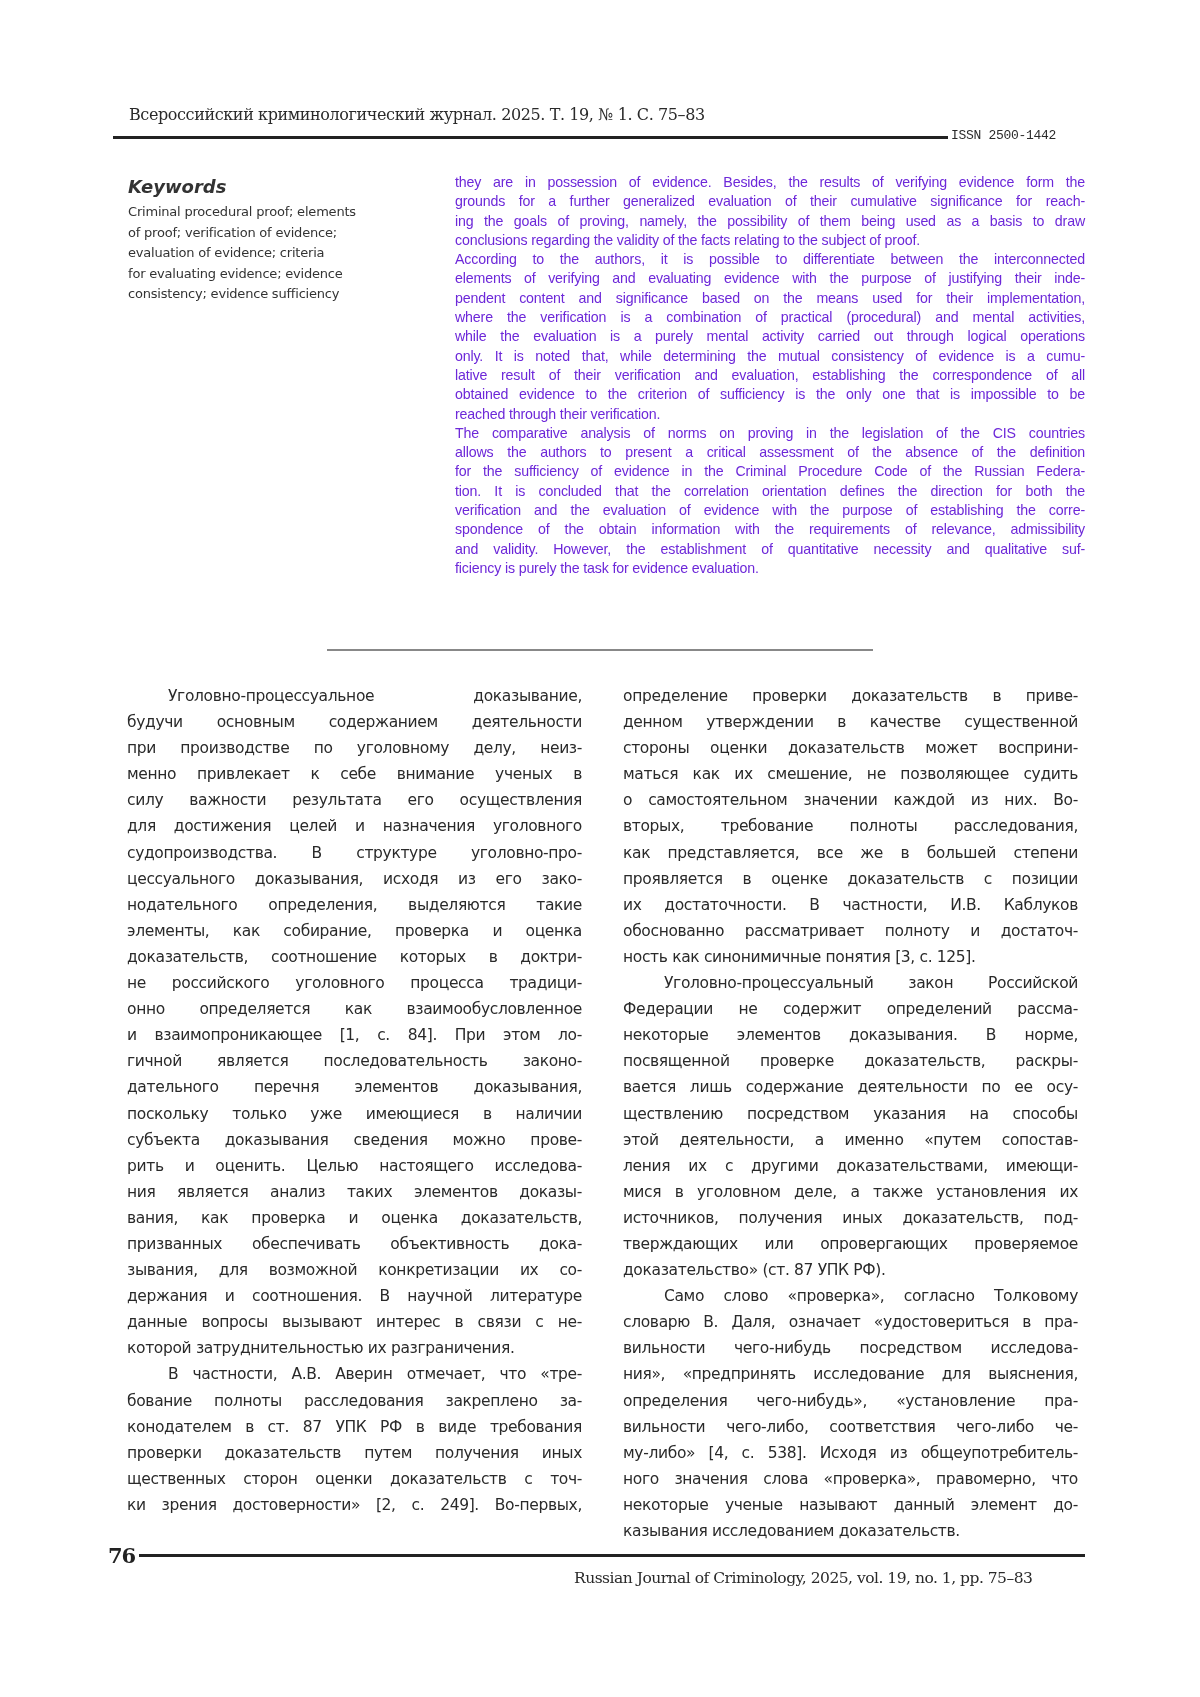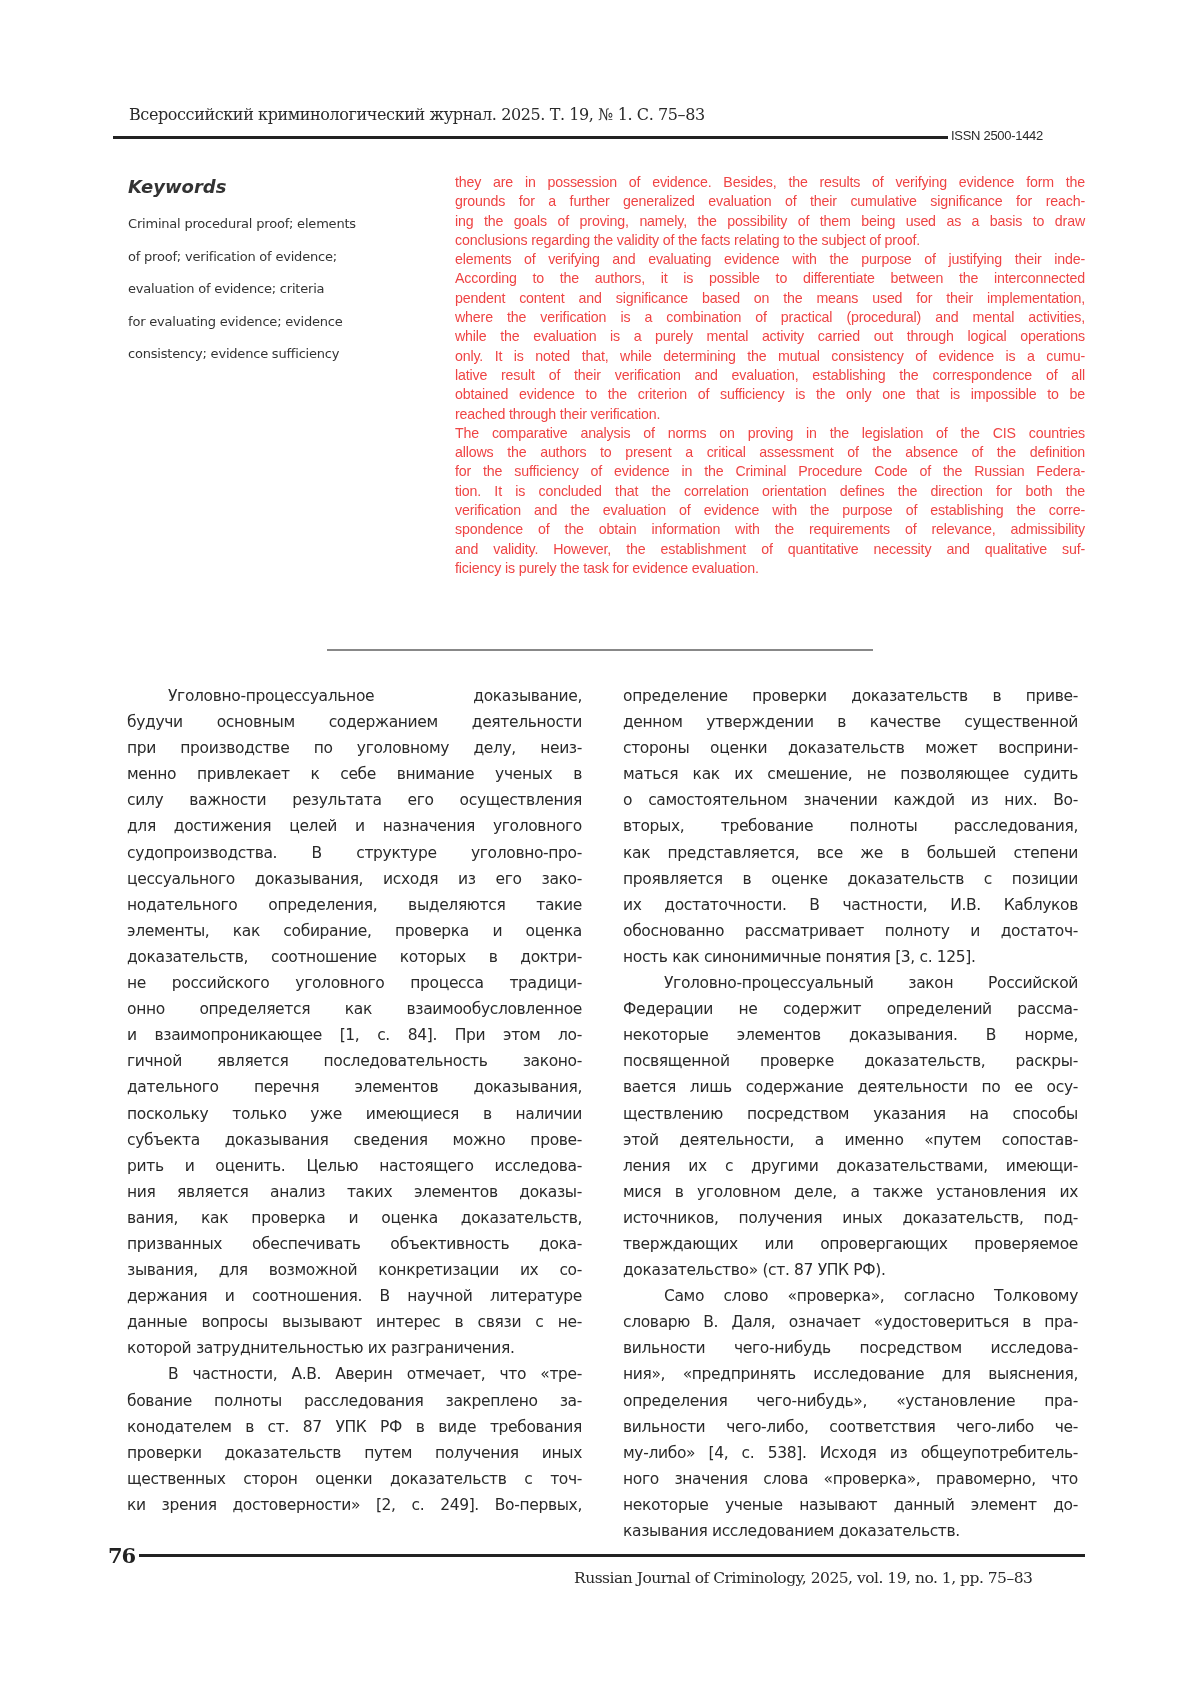--- a/index.html
+++ b/index.html
@@ -2,29 +2,29 @@
 <html><head>
 <meta charset="utf-8">
 <style>
   html, body { margin: 0; padding: 0; background: #ffffff; }
   body { width: 1200px; height: 1697px; position: relative; overflow: hidden; color: #2a2a2a; }
   .page { position: absolute; left: 0; top: 0; width: 1200px; height: 1697px; }
 
   
   .hdr-title { position: absolute; left: 129px; top: 105px; font-family: "DejaVu Serif", serif; font-size: 16px; letter-spacing: -0.4px; color: #2a2a2a; white-space: nowrap; }
   .hdr-line { position: absolute; left: 113px; top: 136px; width: 835px; height: 3px; background: #222; }
-  .hdr-issn { position: absolute; left: 951px; top: 128px; font-family: Liberation Sans, sans-serif; font-size: 13px; letter-spacing: -0.3px; color: #2a2a2a; white-space: nowrap; }
+  .hdr-issn { position: absolute; left: 951px; top: 128px; font-family: Liberation Mono, monospace; font-size: 13px; letter-spacing: -0.3px; color: #2a2a2a; white-space: nowrap; }
 
   
   .kw-head { position: absolute; left: 128px; top: 176px; font-family: "DejaVu Sans", sans-serif; font-style: italic; font-weight: bold; font-size: 18px; color: #333; }
   .kw-body { position: absolute; left: 128px; top: 202px; width: 290px; font-family: "DejaVu Sans", sans-serif; font-size: 13px; line-height: 20.5px; color: #333; letter-spacing: -0.2px; }
-  .kw-body span { display: block; white-space: nowrap; margin-top: 12px; }
+  .kw-body span { display: block; white-space: nowrap; }
 
   
-  .abstract { position: absolute; left: 455px; top: 173px; width: 630px; font-family: "Liberation Sans", sans-serif; font-size: 14.2px; line-height: 19.3px; color: #ef4444; letter-spacing: -0.15px; }
+  .abstract { position: absolute; left: 455px; top: 173px; width: 630px; font-family: "Liberation Sans", sans-serif; font-size: 14.2px; line-height: 19.3px; color: #6d28d9; letter-spacing: -0.15px; }
   .abstract span { display: block; white-space: nowrap; text-align: justify; text-align-last: justify; }
   .abstract span.last { text-align-last: left; }
 
   .divider { position: absolute; left: 327px; top: 649px; width: 546px; height: 2px; background: #888; }
 
   
   .col { position: absolute; top: 683px; width: 455px; font-family: "DejaVu Sans", sans-serif; font-size: 15.5px; line-height: 26.1px; color: #2a2a2a; letter-spacing: -0.35px; }
   .col-left { left: 127px; }
   .col-right { left: 623px; }
   .col span { display: block; white-space: nowrap; text-align: justify; text-align-last: justify; }
@@ -52,22 +52,22 @@
     <span>evaluation of evidence; criteria</span>
     <span>for evaluating evidence; evidence</span>
     <span>consistency; evidence sufficiency</span>
   </div>
 
   <div class="abstract">
     <span>they are in possession of evidence. Besides, the results of verifying evidence form the</span>
     <span>grounds for a further generalized evaluation of their cumulative significance for reach-</span>
     <span>ing the goals of proving, namely, the possibility of them being used as a basis to draw</span>
     <span class="last">conclusions regarding the validity of the facts relating to the subject of proof.</span>
+    <span>According to the authors, it is possible to differentiate between the interconnected</span>
     <span>elements of verifying and evaluating evidence with the purpose of justifying their inde-</span>
-    <span>According to the authors, it is possible to differentiate between the interconnected</span>
     <span>pendent content and significance based on the means used for their implementation,</span>
     <span>where the verification is a combination of practical (procedural) and mental activities,</span>
     <span>while the evaluation is a purely mental activity carried out through logical operations</span>
     <span>only. It is noted that, while determining the mutual consistency of evidence is a cumu-</span>
     <span>lative result of their verification and evaluation, establishing the correspondence of all</span>
     <span>obtained evidence to the criterion of sufficiency is the only one that is impossible to be</span>
     <span class="last">reached through their verification.</span>
     <span>The comparative analysis of norms on proving in the legislation of the CIS countries</span>
     <span>allows the authors to present a critical assessment of the absence of the definition</span>
     <span>for the sufficiency of evidence in the Criminal Procedure Code of the Russian Federa-</span>

